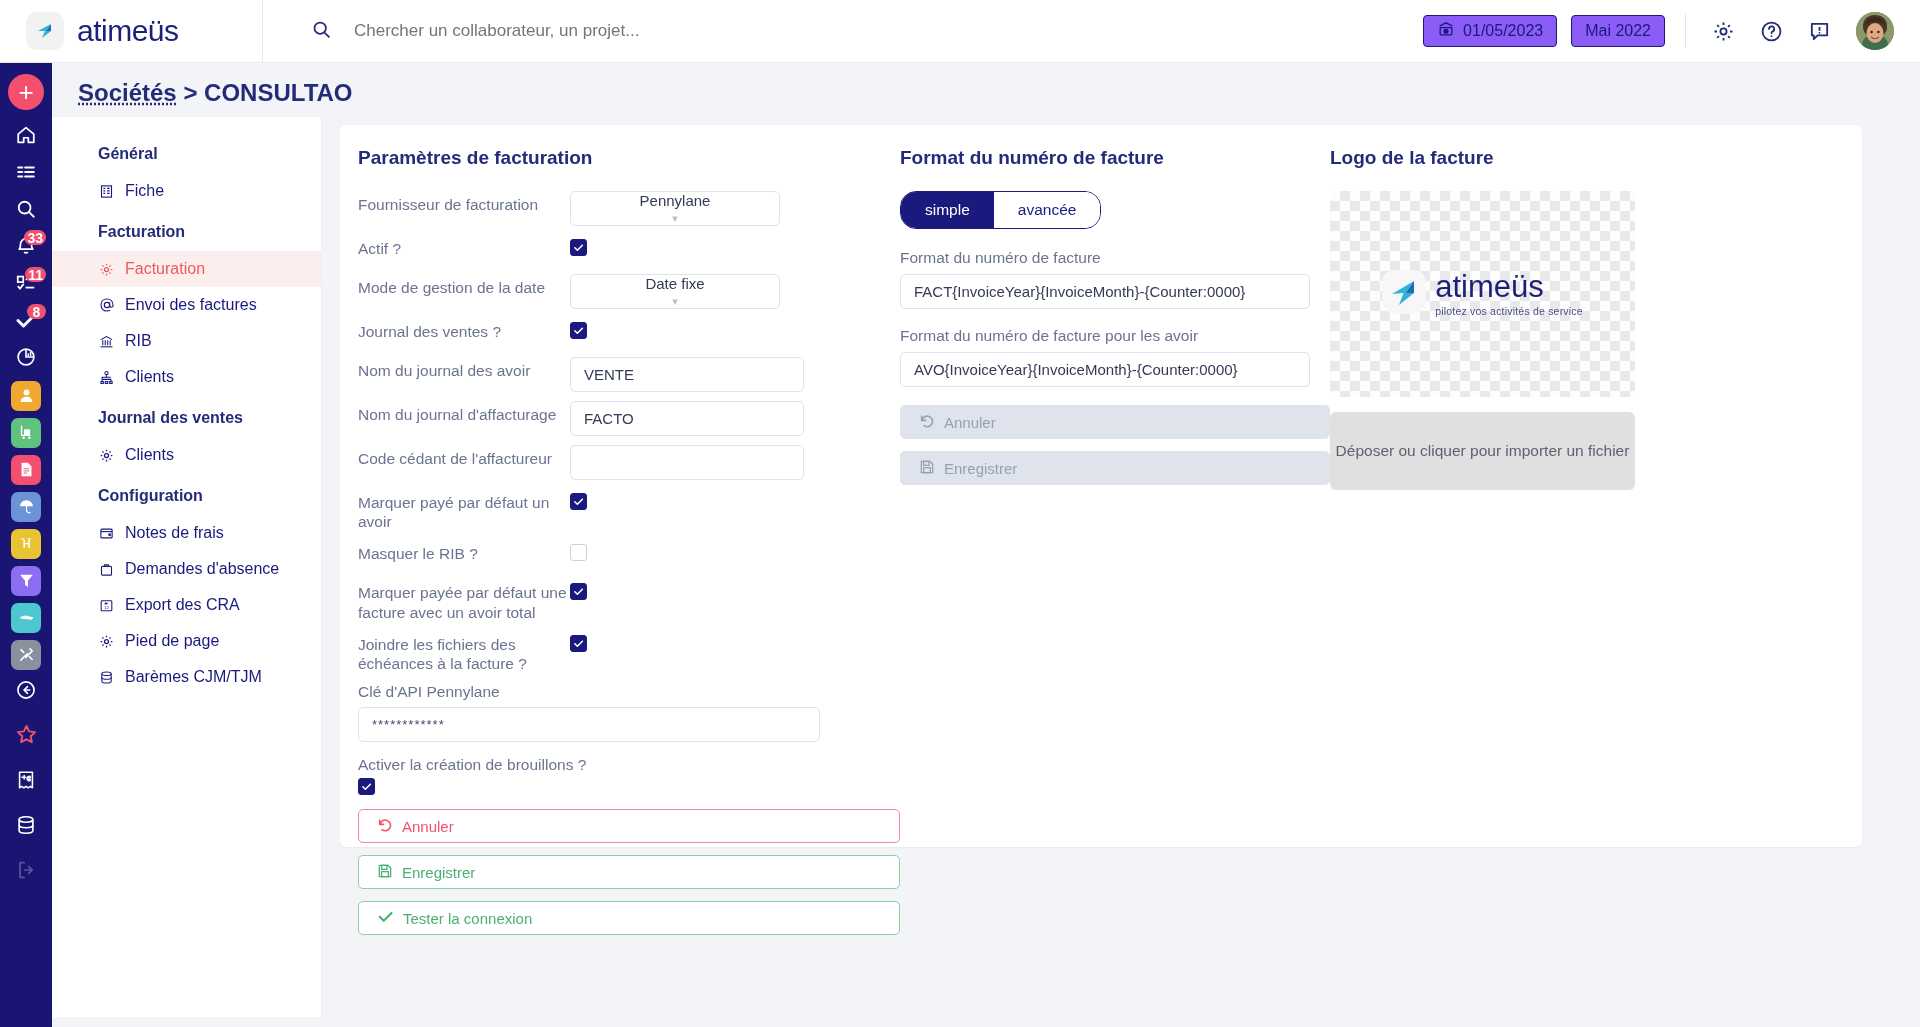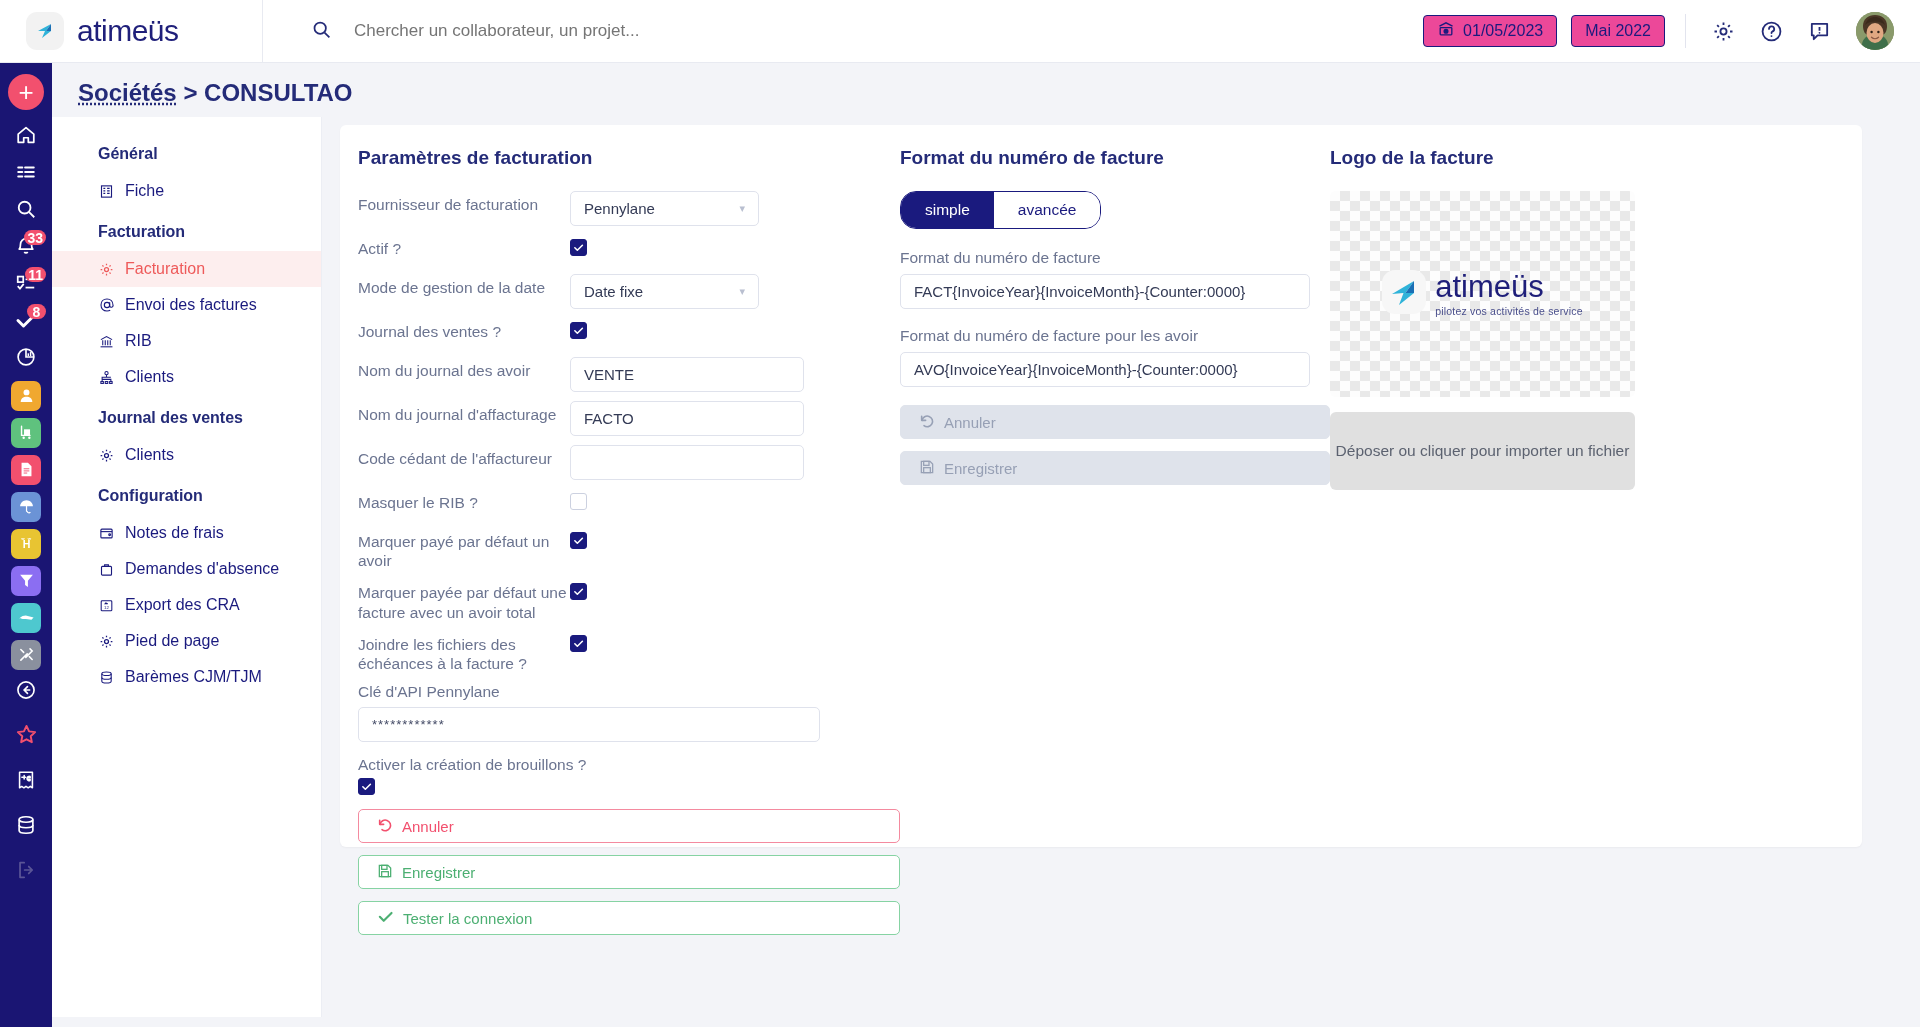--- a/index.html
+++ b/index.html
@@ -58,21 +58,21 @@
     display: flex; align-items: center; gap: 14px;
     padding-right: 26px;
   }
   .pill {
     border: 1px solid var(--navy);
     border-radius: 4px;
     height: 32px;
     display: flex; align-items: center; gap: 8px;
     padding: 0 13px;
     color: var(--navy); font-size: 16px;
-    background: #ec4899; cursor: pointer;
+    background: #8b5cf6; cursor: pointer;
   }
   .icon-btn {
     width: 34px; height: 34px;
     display: flex; align-items: center; justify-content: center;
     cursor: pointer; color: var(--navy);
   }
   .avatar {
     width: 38px; height: 38px; border-radius: 50%;
     overflow: hidden; margin-left: 6px;
     background: #7d8b5e; cursor: pointer;
@@ -188,21 +188,21 @@
     border: 1px solid var(--border-gray);
     border-radius: 5px; background: #fff;
     font-size: 15px; color: #333a55;
     padding: 0 13px;
     font-family: "Liberation Sans", sans-serif;
     outline: none;
     display: flex; align-items: center;
     justify-content: space-between;
   }
   .sel { cursor: pointer; }
-  .sel-narrow { width: 189px; }
+  .sel-narrow { width: 210px; flex-direction: column; }
   .txt-narrow { width: 234px; }
   .chev { color: #b9bfd0; font-size: 11px; }
   .cbox {
     width: 17px; height: 17px; border-radius: 3px;
     background: var(--navy); border: 1px solid var(--navy);
     display: flex; align-items: center; justify-content: center;
     cursor: pointer; margin-top: 4px;
   }
   .cbox.off { background: #fff; border: 1px solid #ccd1e0; }
   .cbox svg { display: block; }
@@ -743,34 +743,34 @@
         </div>
 
         <div class="frow">
           <div class="flabel">Code cédant de l'affactureur</div>
           <div class="fctl">
             <input class="txt txt-narrow" value="" style="">
           </div>
         </div>
 
         <div class="frow">
-          <div class="flabel">Masquer le RIB ?</div>
-          <div class="fctl">
-            <div class="cbox off"></div>
-          </div>
-        </div>
-
-        <div class="frow">
           <div class="flabel">Marquer payé par défaut un avoir</div>
           <div class="fctl">
             <div class="cbox">
               <svg width="11" height="11" viewBox="0 0 24 24" fill="none" stroke="#fff" stroke-width="3.4" stroke-linecap="round" stroke-linejoin="round">
                   <path d="M4 12.5l5.5 5.5L20.5 7"></path>
                 </svg>
             </div>
+          </div>
+        </div>
+
+        <div class="frow">
+          <div class="flabel">Masquer le RIB ?</div>
+          <div class="fctl">
+            <div class="cbox off"></div>
           </div>
         </div>
 
         <div class="frow">
           <div class="flabel">Marquer payée par défaut une facture avec un avoir total</div>
           <div class="fctl">
             <div class="cbox">
               <svg width="11" height="11" viewBox="0 0 24 24" fill="none" stroke="#fff" stroke-width="3.4" stroke-linecap="round" stroke-linejoin="round">
                   <path d="M4 12.5l5.5 5.5L20.5 7"></path>
                 </svg>

